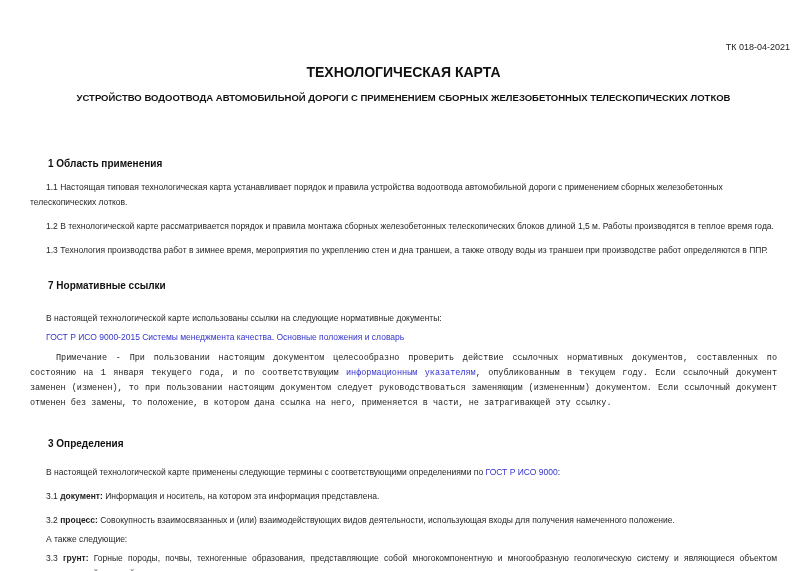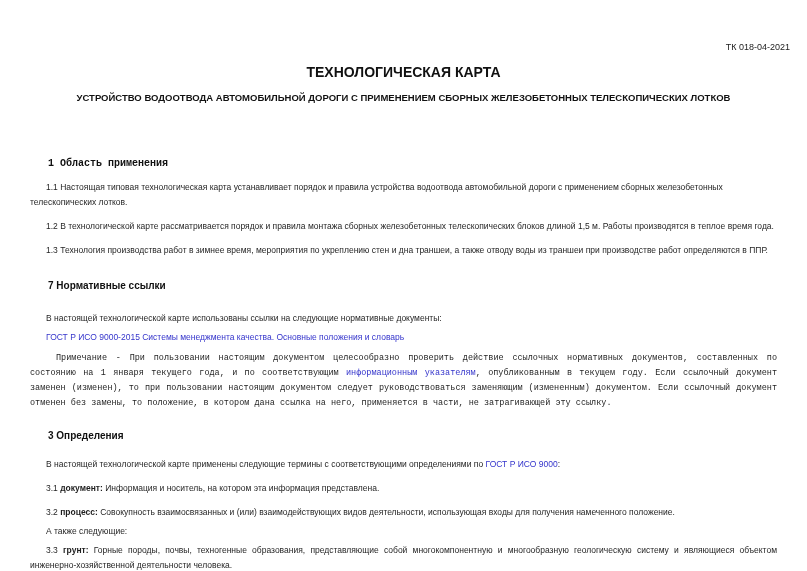--- a/index.html
+++ b/index.html
@@ -55,24 +55,24 @@
   }
   .justify { text-align: justify; }
   .note { text-indent: 26px; }
   a.link {
     color: #3434cb;
     text-decoration: none;
     cursor: pointer;
   }
   b { font-weight: bold; }
   
-  .mt-53 { margin-top: 53px; font-family: Liberation Mono, monospace; }
+  .mt-53 { margin-top: 53px; }
   .mt-21 { margin-top: 21px; }
   .mt-19 { margin-top: 19px; }
-  .mt-18 { margin-top: 18px; }
+  .mt-18 { margin-top: 26px; }
   .mt-15 { margin-top: 15px; }
   .mt-10 { margin-top: 10px; }
   .mt-9  { margin-top: 9px; }
   .mt-6  { margin-top: 6px; font-family: Liberation Mono, monospace; }
   .mt-4  { margin-top: 4px; }
 </style>
 </head>
 <body>
 
 <div class="page">

